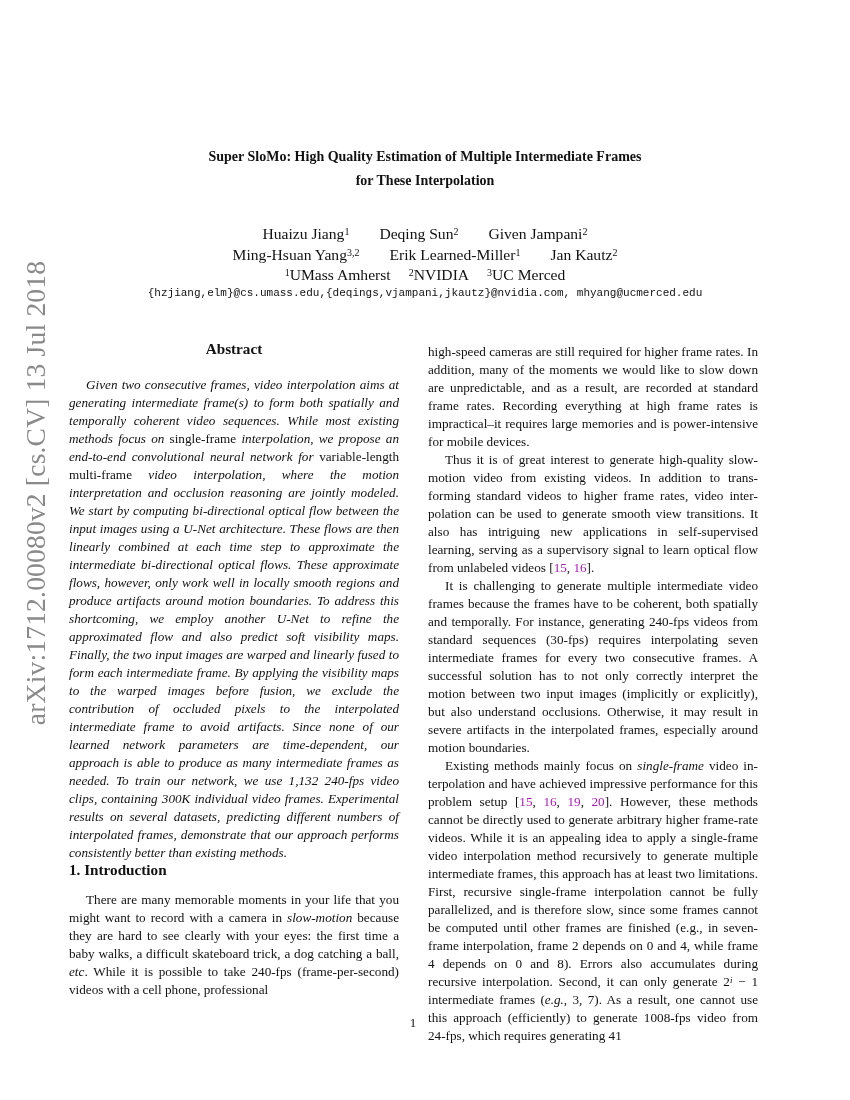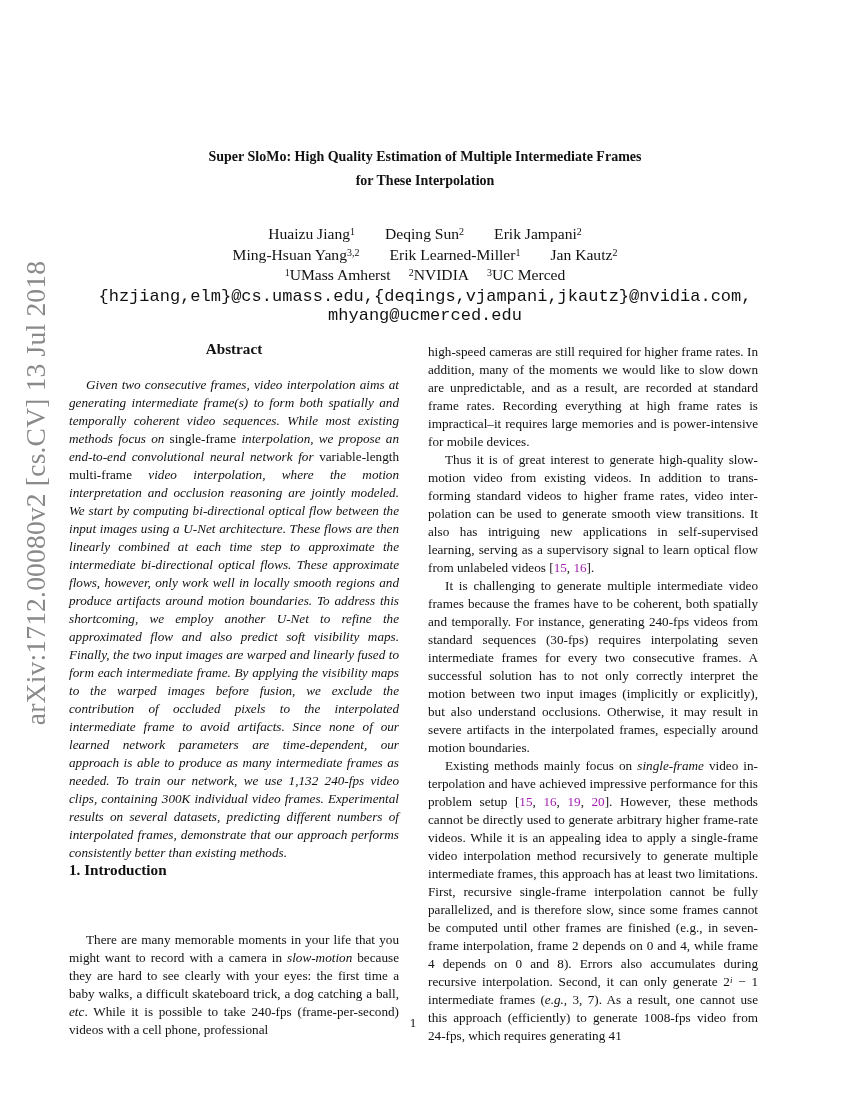--- a/index.html
+++ b/index.html
@@ -20,58 +20,58 @@
   .authors {
     position: absolute; left: 90px; width: 670px; top: 224px;
     text-align: center; font-size: 15.6px; line-height: 20.5px;
   }
   .authors .gap { display: inline-block; width: 30px; }
   .authors .gap2 { display: inline-block; width: 18px; }
   sup { font-size: 10px; vertical-align: top; position: relative; top: -2px; }
   .emails {
     position: absolute; left: 60px; width: 730px; top: 287px;
     text-align: center; font-family: "Liberation Mono", "DejaVu Sans Mono", monospace;
-    font-size: 17px;
+    font-size: 11px;
   }
   .col {
     position: absolute; font-size: 13.2px; line-height: 18px;
     text-align: justify; hyphens: manual;
   }
   .col-left { left: 69px; width: 330px; }
   .col-right { left: 428px; width: 330px; top: 343px; }
   .abs-heading {
     position: absolute; left: 69px; width: 330px; top: 340px;
     text-align: center; font-weight: bold; font-size: 15.2px;
   }
   .abs-body { top: 376px; font-style: italic; }
   .abs-body .up { font-style: normal; }
   .sec-heading {
     position: absolute; left: 69px; top: 861px; font-weight: bold; font-size: 15.2px; text-align: center;
   }
-  .intro-body { top: 891px; margin-top: 40px; }
+  .intro-body { top: 891px; }
   p { margin: 0; text-indent: 17px; }
   p.noindent { text-indent: 0; }
   .cite { color: #a21caf; }
   .page-num {
     position: absolute; left: 0; width: 826px; top: 1015px; text-align: center; font-size: 13px;
   }
 </style>
 </head>
 <body>
 
 <div class="arxiv-stamp">arXiv:1712.00080v2  [cs.CV]  13 Jul 2018</div>
 
 <div class="title">
   <div>Super SloMo: High Quality Estimation of Multiple Intermediate Frames</div>
   <div>for These Interpolation</div>
 </div>
 
 <div class="authors">
   <div>
-    <span>Huaizu Jiang</span><sup>1</sup><span class="gap"></span><span>Deqing Sun</span><sup>2</sup><span class="gap"></span><span>Erik Jampani</span><sup>2</sup>
+    <span>Huaizu Jiang</span><sup>1</sup><span class="gap"></span><span>Deqing Sun</span><sup>2</sup><span class="gap"></span><span>Given Jampani</span><sup>2</sup>
   </div>
   <div>
     <span>Ming-Hsuan Yang</span><sup>3,2</sup><span class="gap"></span><span>Erik Learned-Miller</span><sup>1</sup><span class="gap"></span><span>Jan Kautz</span><sup>2</sup>
   </div>
   <div>
     <sup>1</sup><span>UMass Amherst</span><span class="gap2"></span><sup>2</sup><span>NVIDIA</span><span class="gap2"></span><sup>3</sup><span>UC Merced</span>
   </div>
 </div>
 
 <div class="emails">{hzjiang,elm}@cs.umass.edu,{deqings,vjampani,jkautz}@nvidia.com, mhyang@ucmerced.edu</div>

